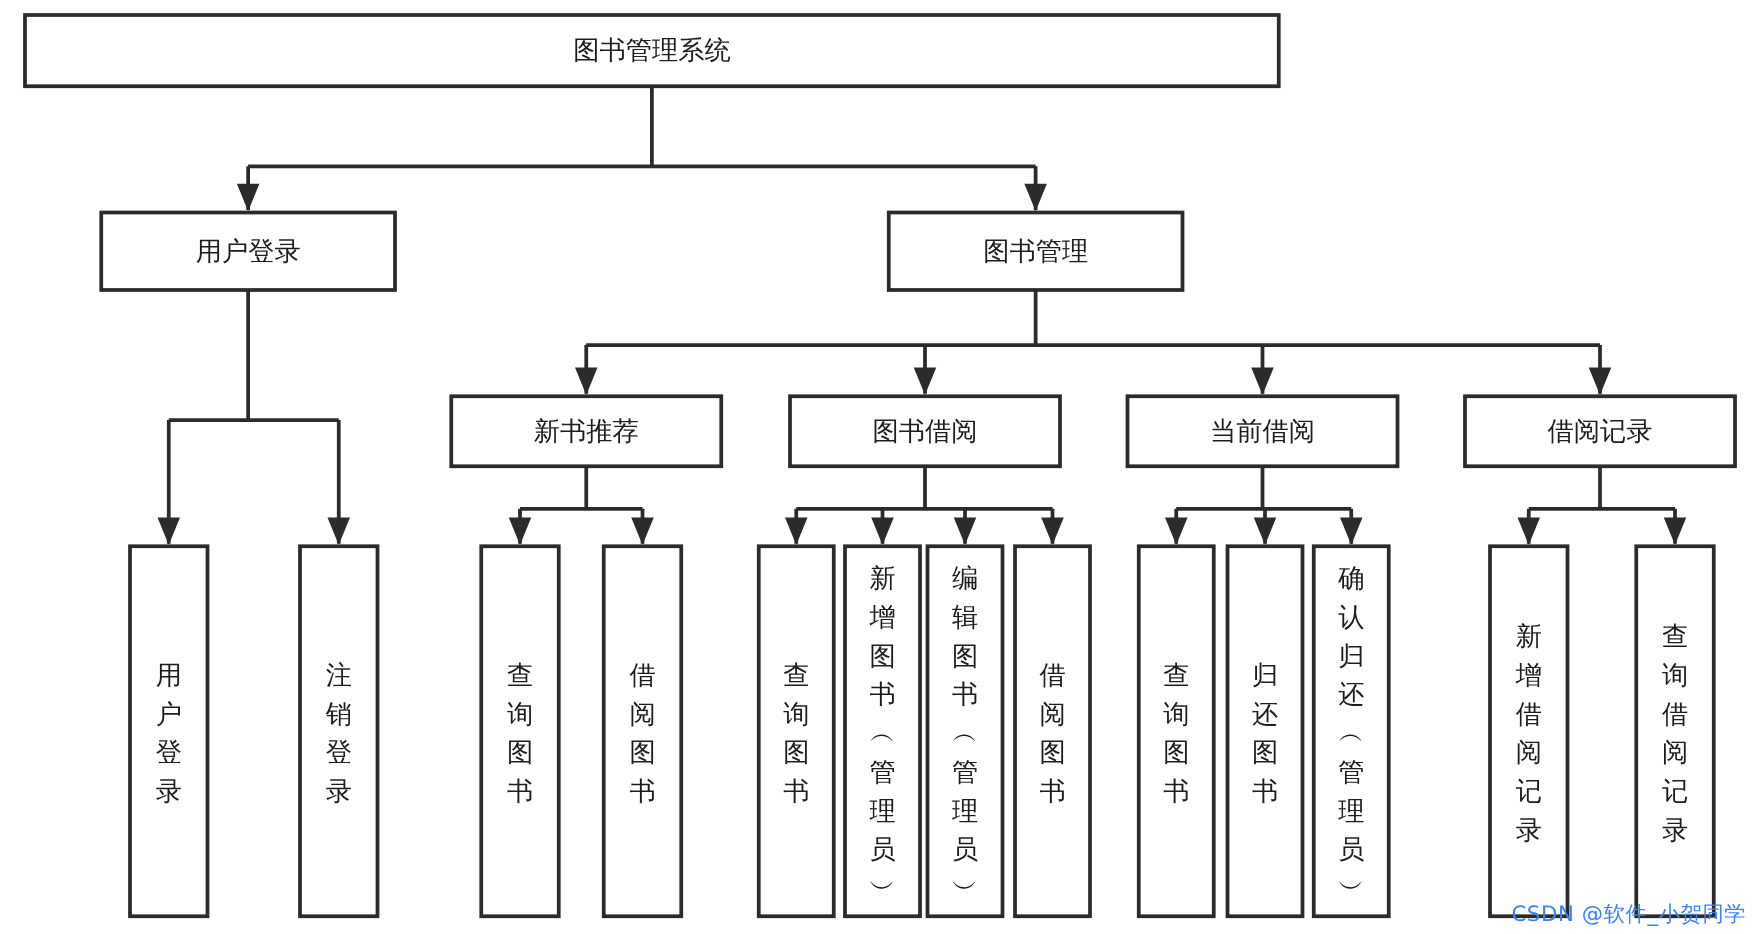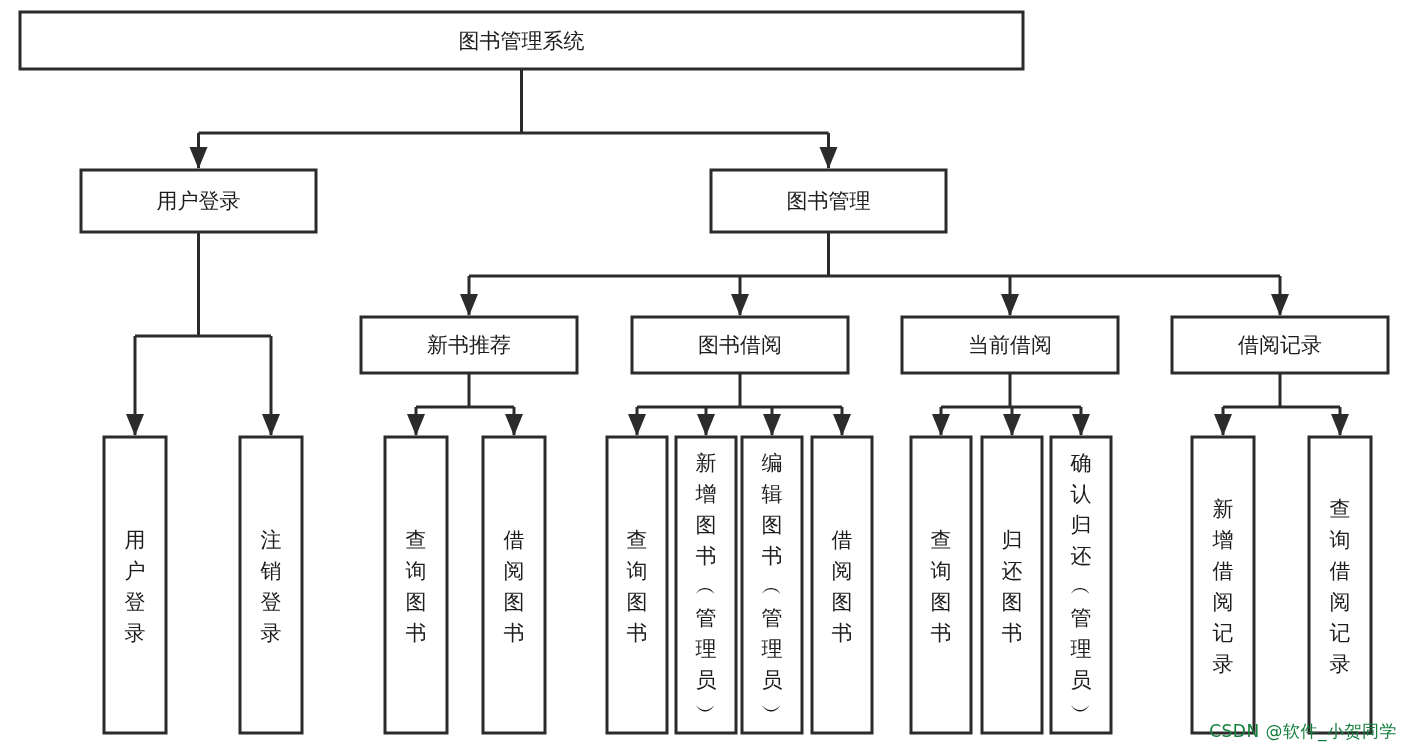--- a/index.html
+++ b/index.html
@@ -53,21 +53,21 @@
   .arrow-head {
     fill: #2b2b2b;
     stroke: none;
   }
   .watermark {
     position: absolute;
     right: 8px;
     bottom: 4px;
     font-family: "DejaVu Sans", "Liberation Sans", sans-serif;
     font-size: 17px;
-    color: #15803d;
+    color: #3b82f6;
     white-space: nowrap;
     letter-spacing: 0.5px;
   }
 </style>
 </head>
 <body>
 
 <div id="diagram-root">
   <svg class="diagram" viewBox="0 0 1405 747" xmlns="http://www.w3.org/2000/svg">
     <defs>

